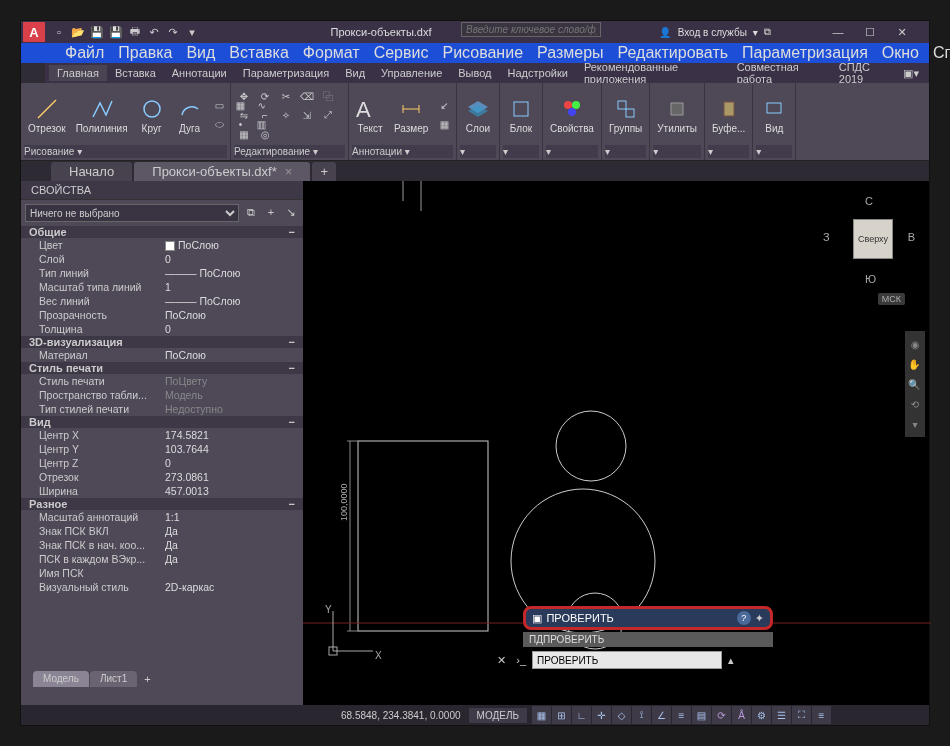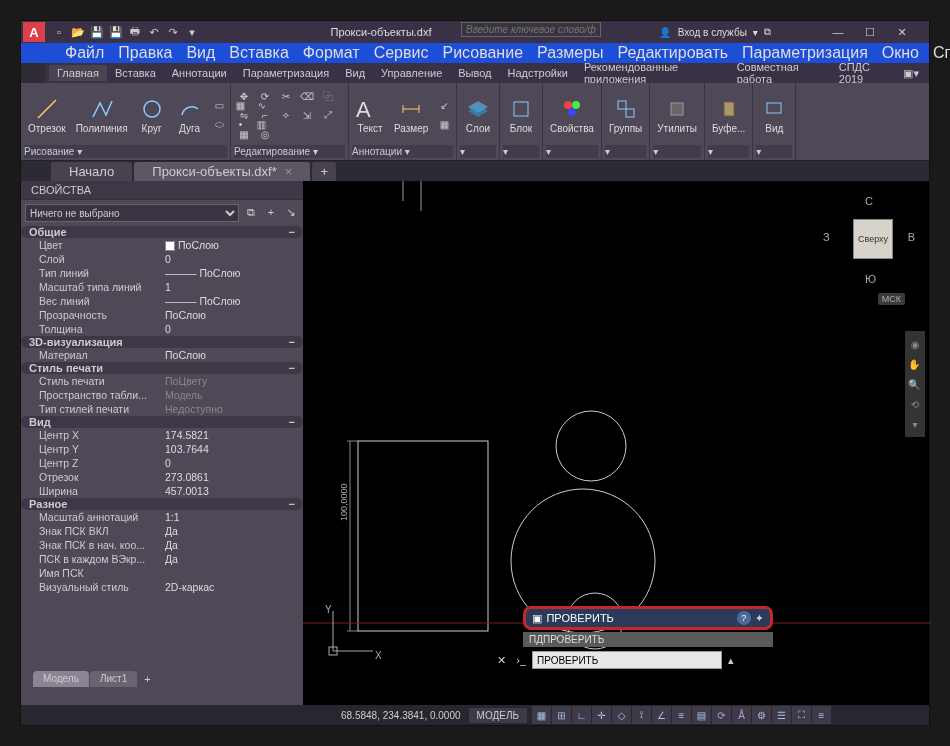--- a/index.html
+++ b/index.html
@@ -30,21 +30,21 @@
 .doc-tabs { height: 20px; background: #2e2a34; display: flex; align-items: flex-end; padding-left: 30px; gap: 2px; }
 .doc-tab { padding: 2px 18px; background: #48424f; font-size: 13px; color: #ccc; border-radius: 3px 3px 0 0; }
 .doc-tab.active { background: #5c5665; }
 .doc-tab .close { margin-left: 8px; color: #999; }
 .workspace { flex: 1; display: flex; background: #000; position: relative; }
 .props { width: 282px; background: #4e4857; display: flex; flex-direction: column; font-size: 11px; }
 .props-title { background: #3d3746; padding: 3px 10px; font-size: 11px; border-bottom: 1px solid #333; }
 .props-selector { display: flex; padding: 4px; gap: 4px; }
 .props-selector select { flex: 1; background: #3a3442; border: 1px solid #666; color: #ccc; font-size: 10px; height: 18px; }
 .sel-icon { width: 16px; height: 16px; color: #ccc; font-size: 11px; display: flex; align-items: center; justify-content: center; }
-.section-head { background: #3d3746; padding: 0 8px; font-weight: bold; font-size: 11px; position: relative; border-radius: 8px; }
+.section-head { background: #3d3746; padding: 0 8px; font-weight: bold; font-size: 11px; position: relative; }
 .section-head::after { content: "−"; position: absolute; right: 8px; }
 .prop-row { display: flex; padding: 1px 0 1px 18px; font-size: 10.5px; }
 .prop-label { width: 126px; color: #ccc; }
 .prop-value { flex: 1; color: #ddd; }
 .prop-value.muted { color: #888; }
 .canvas { flex: 1; position: relative; background: #000; }
 .canvas svg { position: absolute; left: 0; top: 0; }
 .viewcube { position: absolute; right: 20px; top: 18px; width: 80px; height: 80px; }
 .viewcube .face { position: absolute; left: 24px; top: 20px; width: 40px; height: 40px; background: #d8d3ca; color: #333; font-size: 9px; display: flex; align-items: center; justify-content: center; border: 1px solid #888; }
 .viewcube .dir { position: absolute; color: #aaa; font-size: 11px; }

